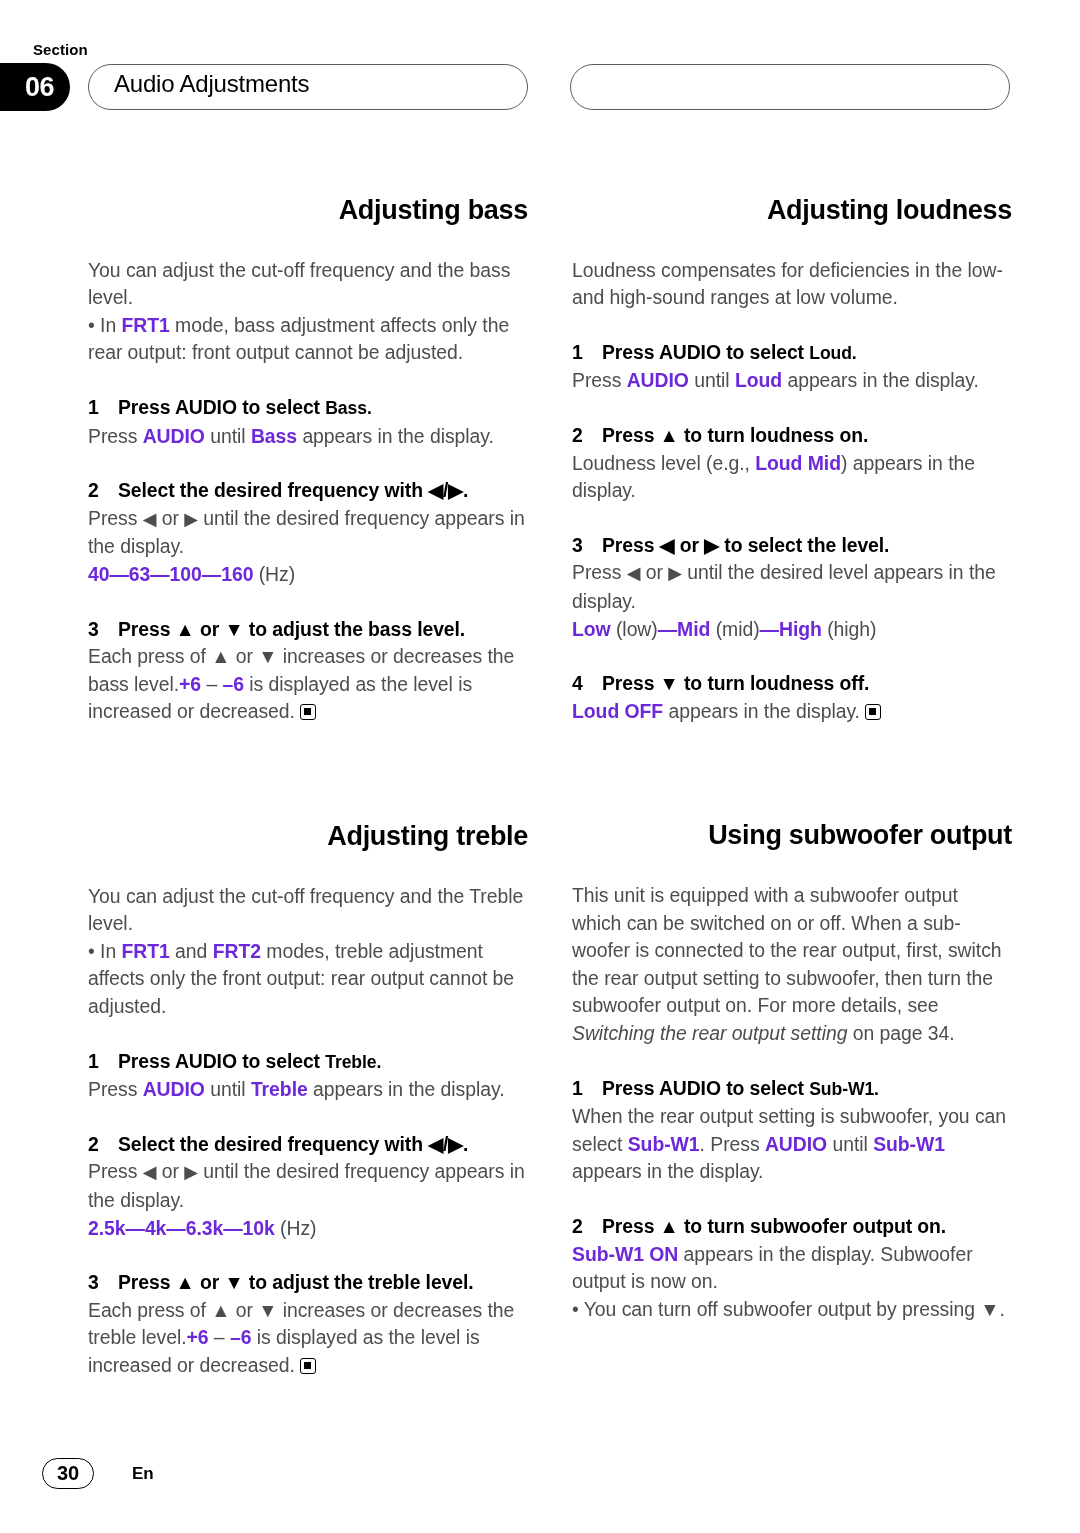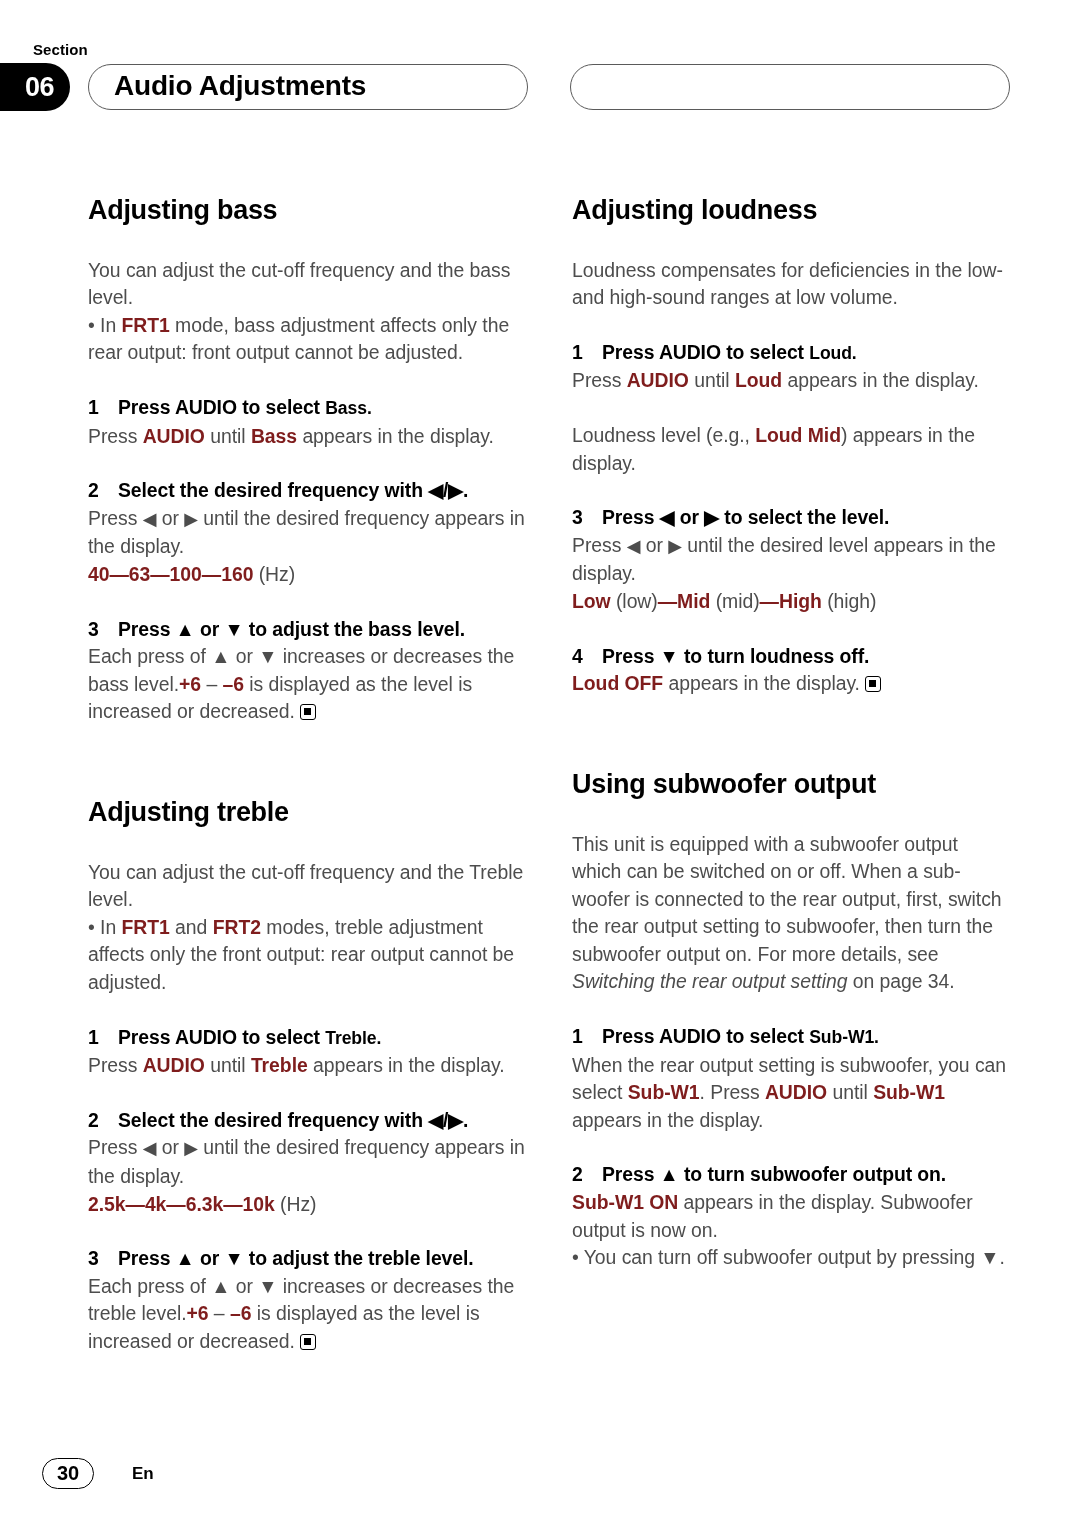--- a/index.html
+++ b/index.html
@@ -63,44 +63,45 @@
     width: 440px;
   }
   .header-pill.right {
     left: 570px;
     width: 440px;
   }
   .header-title {
     position: absolute;
     left: 114px;
     top: 70px;
-    font-size: 28px;
-    font-weight: bold;
+    font-size: 24px;
+    font-weight: normal;
     color: #000;
     letter-spacing: -0.2px;
   }
 
   
   .col {
     position: absolute;
     top: 196px;
     width: 440px;
   }
   .col.left  { left: 88px; }
   .col.right { left: 572px; }
 
   h2.sec-head {
     margin: 0 0 31px 0;
     font-size: 27px;
     font-weight: bold;
     color: #000;
     letter-spacing: -0.3px;
     line-height: 1.1;
-  }
-  .sec-head.gap-top { margin-top: 72px; }
+    text-align: right;
+  }
+  .sec-head.gap-top { margin-top: 96px; }
 
   p {
     margin: 0;
     font-size: 19.4px;
     line-height: 27.6px;
     color: #4d4d4d;
     letter-spacing: -0.05px;
   }
   p.body + p.body { margin-top: 0; }
 
@@ -117,21 +118,21 @@
   }
   .step-head .num {
     display: inline-block;
     width: 30px;
   }
   .vals {
     font-size: 19.4px;
     line-height: 27.6px;
     color: #4d4d4d;
   }
-  b, .b { color: #7f1d1d; font-weight: bold; }
+  b, .b { color: #6d28d9; font-weight: bold; }
   .sm { font-size: 17.6px; text-align: center; }
   i, .it { }
 
   
   .endmark {
     display: inline-block;
     width: 16px;
     height: 16px;
     border: 1.6px solid #000;
     border-radius: 3px;
@@ -240,20 +241,21 @@
   <h2 class="sec-head">Adjusting loudness</h2>
 
   <p class="body"><span>Loudness compensates for deficiencies in the low- and high-sound ranges at low volume.</span></p>
 
   <div class="step">
     <span class="step-head"><span class="num">1</span><span>Press AUDIO to select </span><span class="sm">Loud.</span></span>
     <p><span>Press </span><b>AUDIO</b><span> until </span><b>Loud</b><span> appears in the display.</span></p>
   </div>
 
   <div class="step">
+    <span class="step-head"><span class="num">2</span><span>Press ▲ to turn loudness on.</span></span>
     <p><span>Loudness level (e.g., </span><b>Loud Mid</b><span>) appears in the display.</span></p>
   </div>
 
   <div class="step">
     <span class="step-head"><span class="num">3</span><span>Press ◀ or ▶ to select the level.</span></span>
     <p><span>Press </span><span class="arrow">◀</span><span> or </span><span class="arrow">▶</span><span> until the desired level appears in the display.</span></p>
     <p class="vals"><b>Low</b><span> (low)</span><b>—</b><b>Mid</b><span> (mid)</span><b>—</b><b>High</b><span> (high)</span></p>
   </div>
 
   <div class="step">

